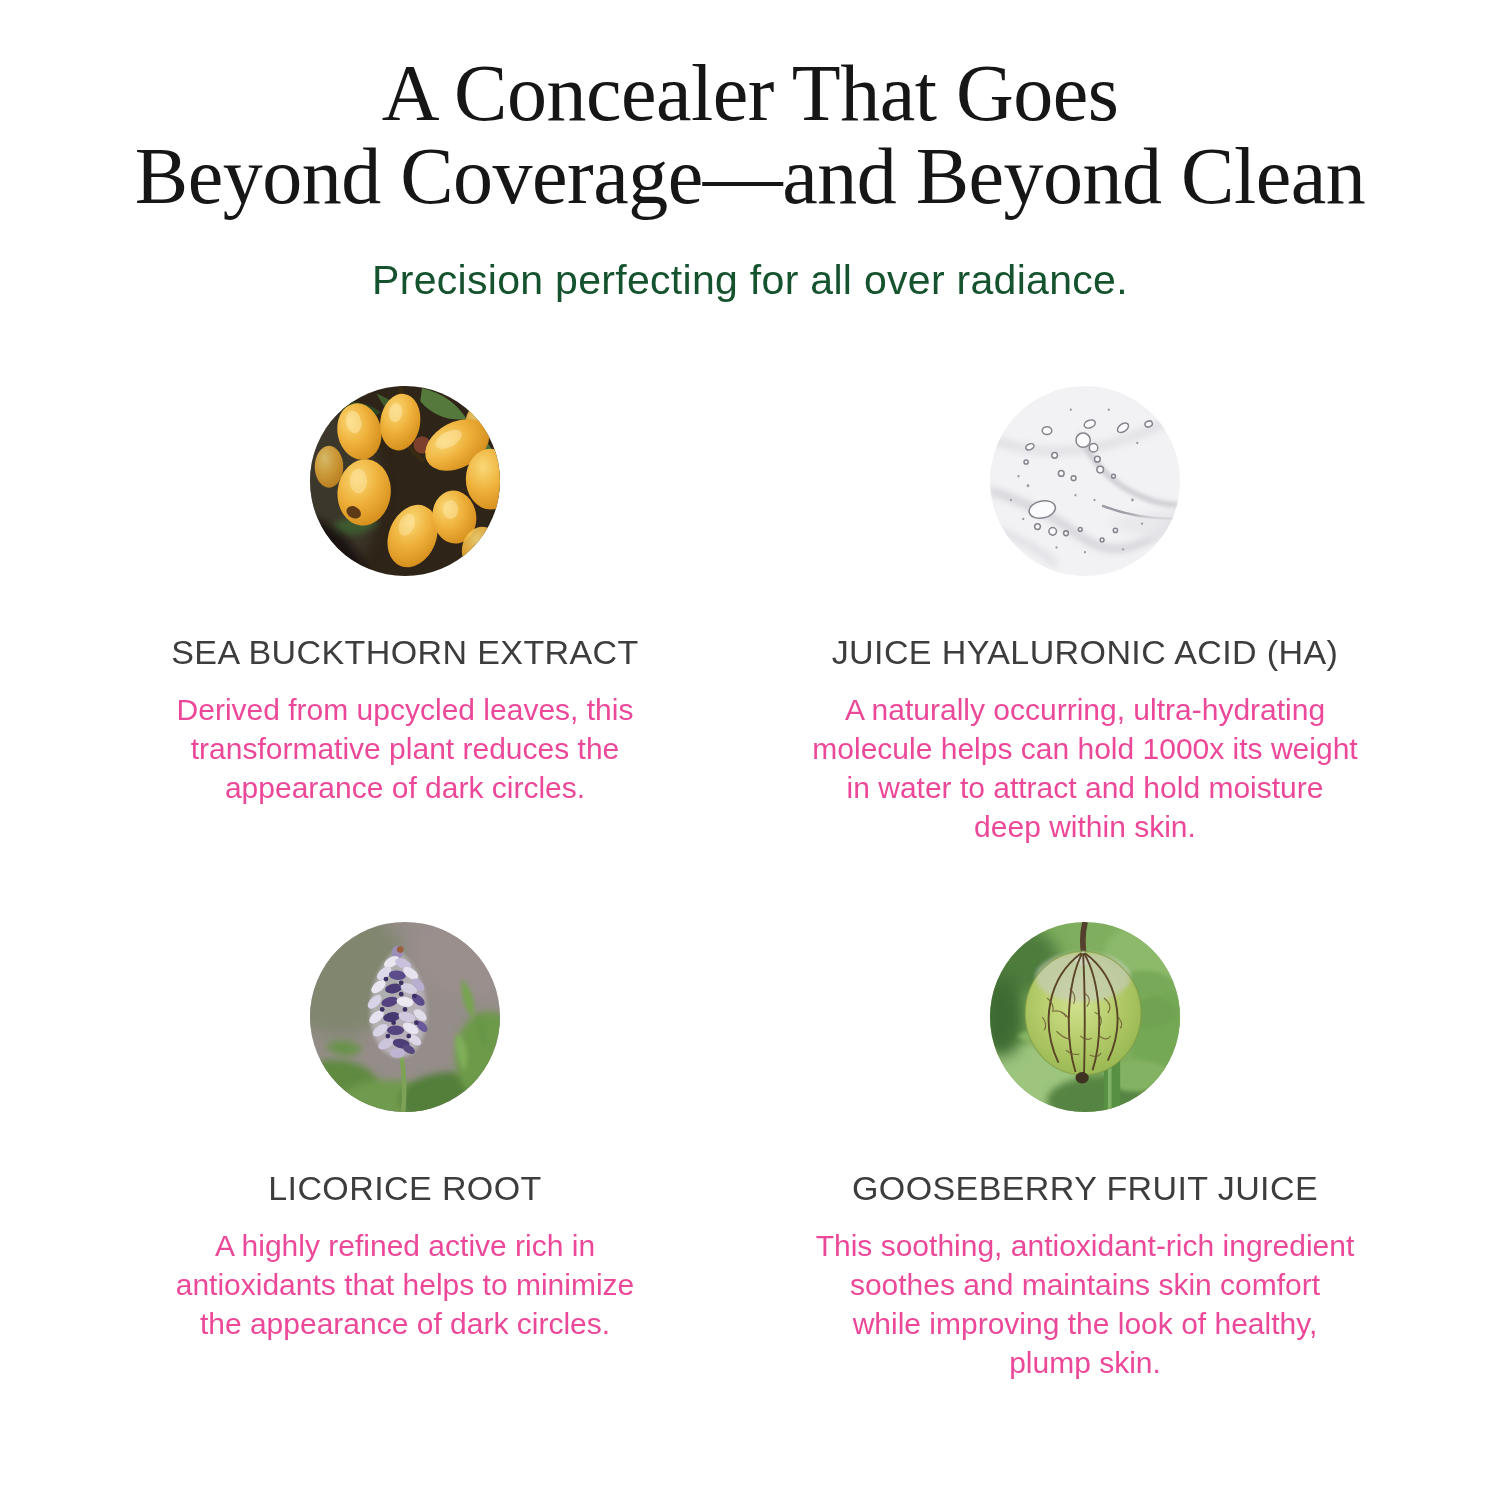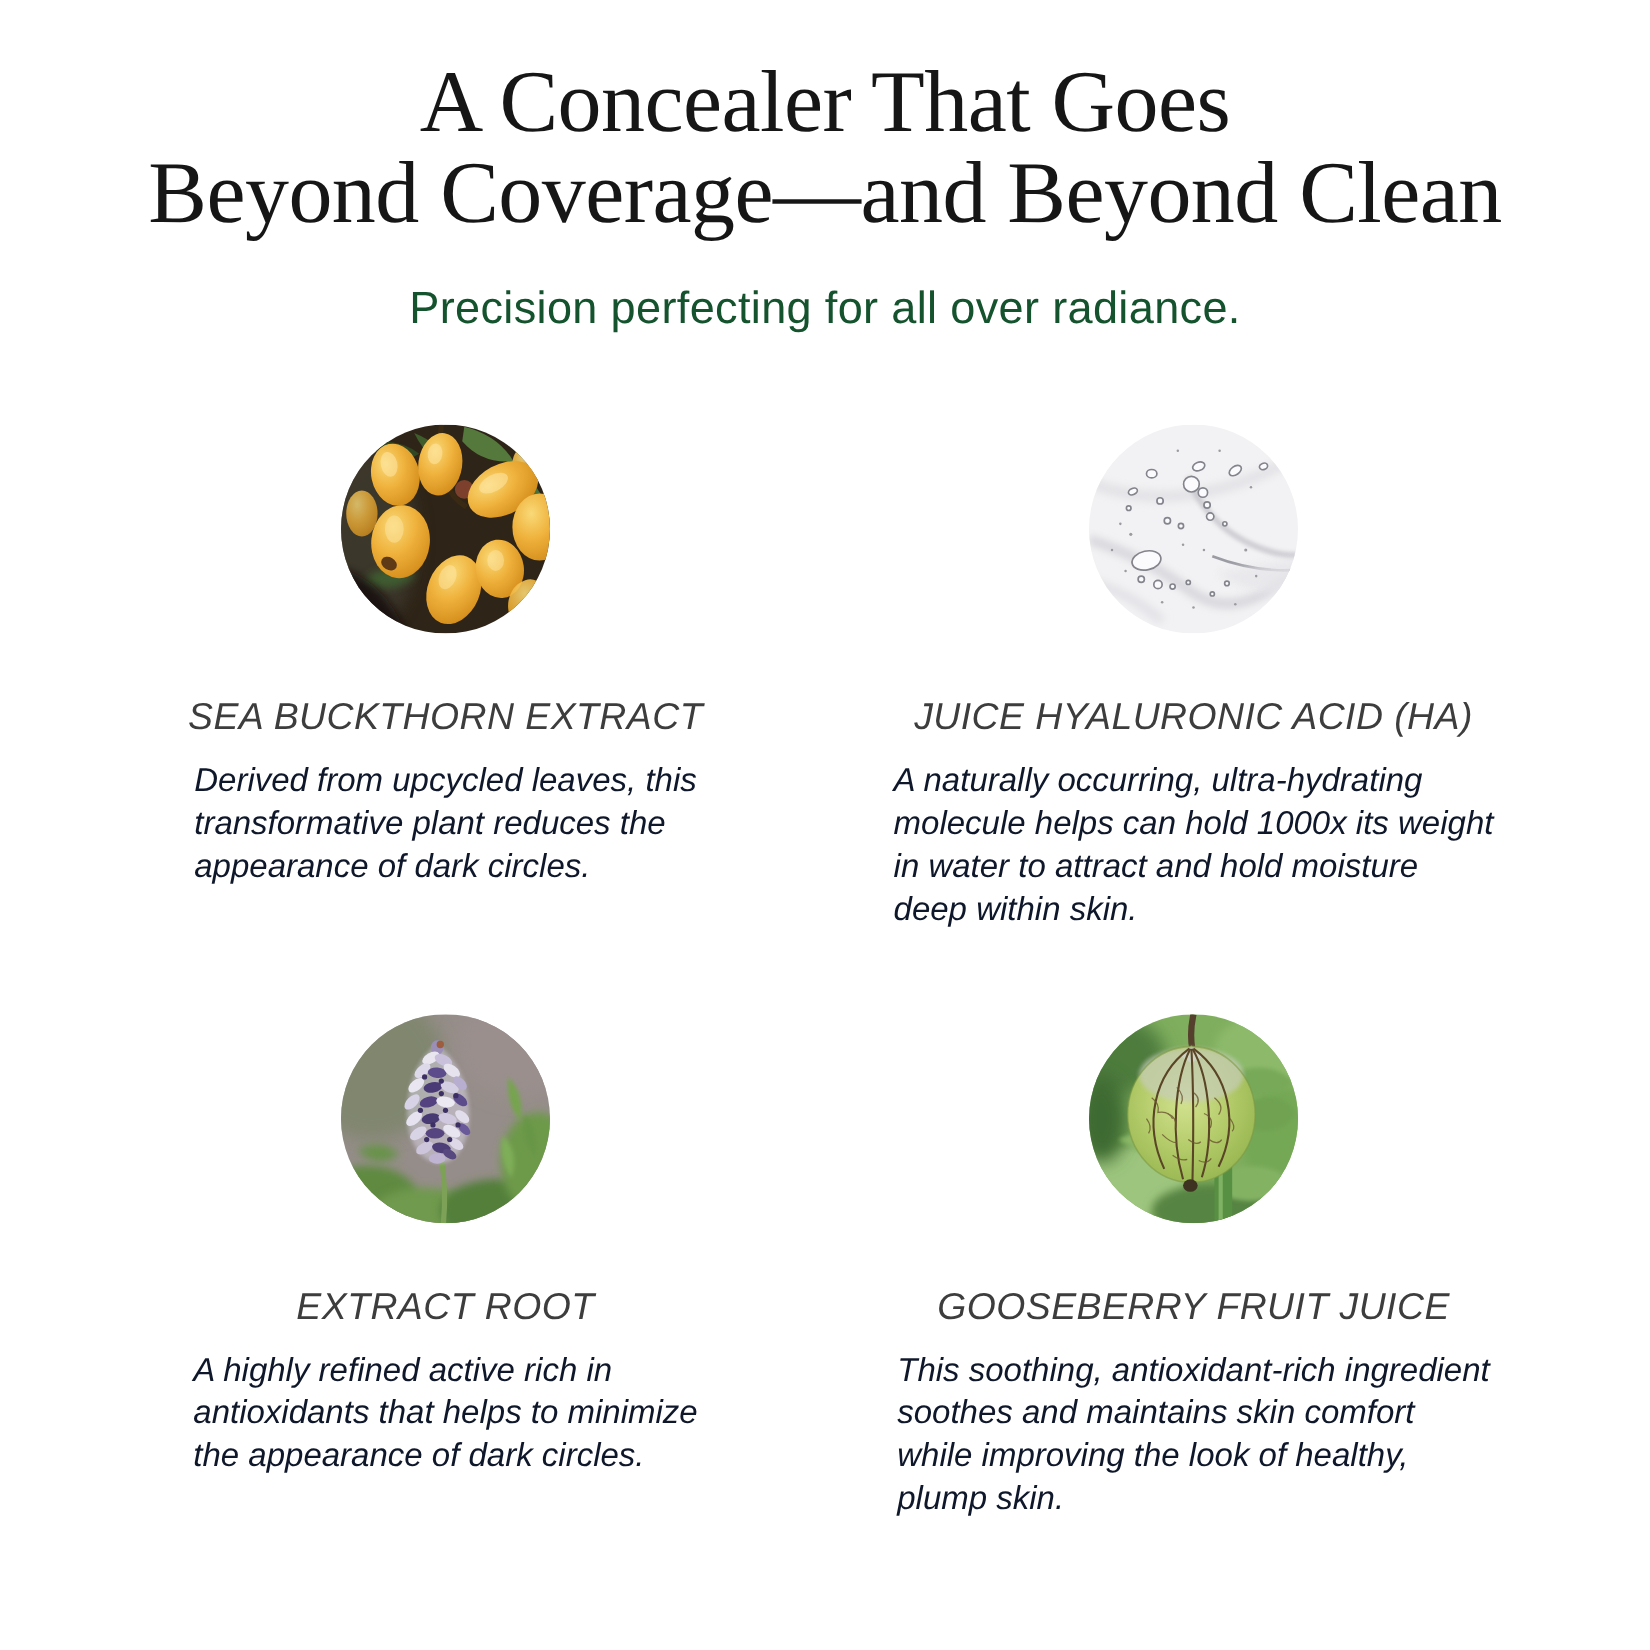--- a/index.html
+++ b/index.html
@@ -29,32 +29,32 @@
     letter-spacing:0.3px;
   }
   .grid{
     margin-top:82px;
     display:grid;
     grid-template-columns:640px 660px;
     column-gap:30px;
     row-gap:76px;
     align-items:start;
   }
-  .card{display:flex;flex-direction:column;align-items:center;font-style:italic;}
+  .card{display:flex;flex-direction:column;align-items:center;text-align:center;}
   .photo{
     width:190px;height:190px;border-radius:50%;overflow:hidden;
     margin-bottom:56px;flex:none;
   }
   .photo svg{display:block;width:100%;height:100%;}
   .card h2{
     margin:0;font-size:34px;font-weight:400;color:#3d3d3d;
     letter-spacing:0.4px;line-height:40px;
   }
   .card p{
-    margin:18px 0 0;font-size:30px;line-height:39px;color:#0f172a;
+    margin:18px 0 0;font-size:30px;line-height:39px;color:#ec4899;
     white-space:pre-line;
   }
 </style>
 </head>
 <body>
 
 <div class="page">
 
   <h1 class="title">A Concealer That Goes
 Beyond Coverage—and Beyond Clean</h1>
@@ -244,21 +244,21 @@
               <circle cx="76" cy="92" r="2.5"></circle>
             <circle cx="100" cy="92" r="2.5"></circle>
               <circle cx="88" cy="106" r="2.5"></circle>
             <circle cx="112" cy="106" r="2.5"></circle>
               <circle cx="82" cy="120" r="2.5"></circle>
             <circle cx="104" cy="120" r="2.5"></circle>
               <circle cx="96" cy="76" r="2.5"></circle>
           </g>
         </svg>
       </div>
-      <h2>EXTRACT ROOT</h2>
+      <h2>LICORICE ROOT</h2>
       <p>A highly refined active rich in
 antioxidants that helps to minimize
 the appearance of dark circles.</p>
     </section>
 
     <section class="card">
       <div class="photo">
         <svg viewBox="0 0 200 200" xmlns="http://www.w3.org/2000/svg">
           <defs>
             <radialGradient id="husk" cx="0.45" cy="0.4" r="0.75">

